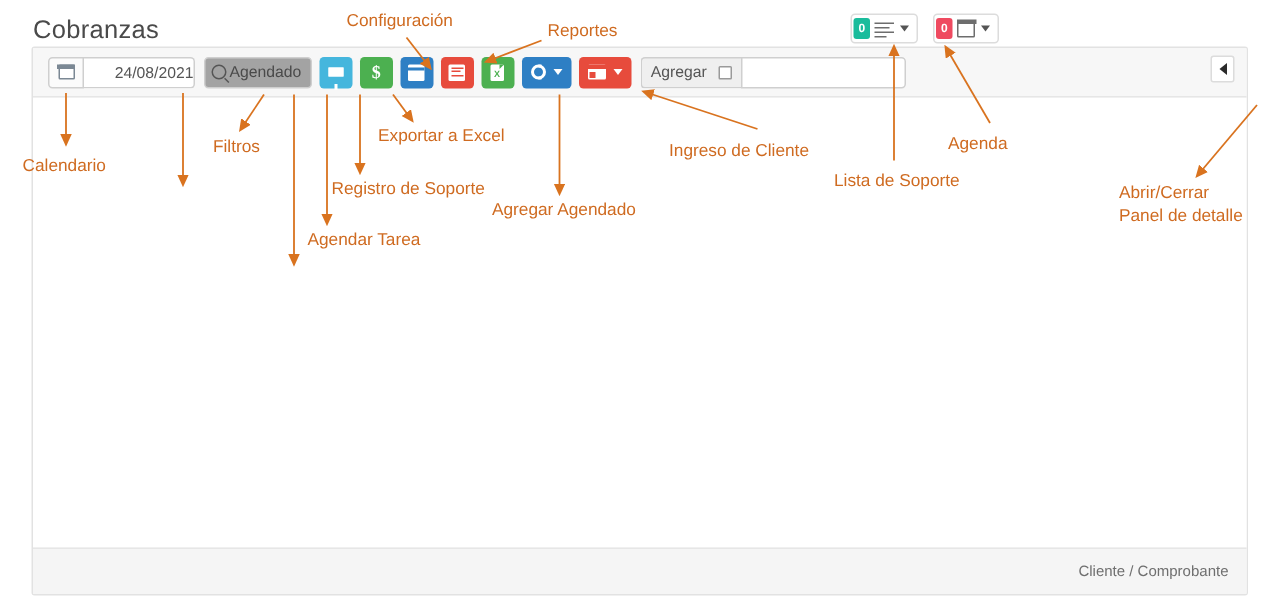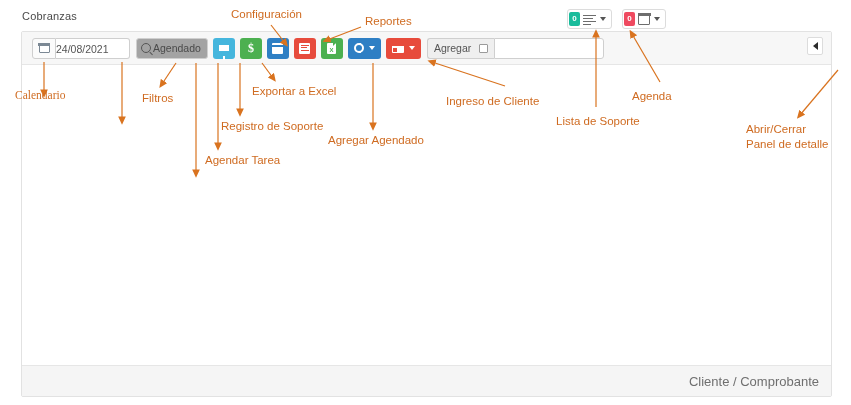--- a/index.html
+++ b/index.html
@@ -14,21 +14,21 @@
     position: relative;
     overflow: hidden;
     color: #333;
   }
 
   
   #page-title {
     position: absolute;
     left: 22px;
     top: 10px;
-    font-size: 11px;
+    font-size: 17px;
     color: #4a4a4a;
     font-weight: 400;
     letter-spacing: .2px;
   }
 
   
   #topright {
     position: absolute;
     right: 185px;
     top: 9px;
@@ -147,21 +147,21 @@
     height:3px; background:#7b8894;
   }
   .tb-date {
     width: 74px; height: 21px;
     border: 1px solid #cfcfcf;
     border-left: none;
     border-radius: 0 3px 3px 0;
     background: #fff;
     font-size: 10.5px;
     color: #555;
-    text-align: left;
+    text-align: right;
     line-height: 21px;
     box-sizing: border-box;
   }
   .tb-search {
     height: 21px;
     margin-left: 6px;
     border: 1px solid #cfcfcf;
     border-radius: 3px;
     background: #a3a3a3;
     display: flex; align-items: center;
@@ -363,21 +363,21 @@
   }
   #card-footer {
     height: 31px;
     background: #f5f5f5;
     border-top: 1px solid #e6e6e6;
     display: flex;
     align-items: center;
     justify-content: flex-end;
     padding-right: 12px;
     box-sizing: border-box;
-    font-size: 13px;
+    font-size: 10px;
     color: #6f6f6f;
   }
 
   
   #annotations {
     position: absolute;
     left: 0; top: 0;
     width: 851px; height: 405px;
     pointer-events: none;
   }
@@ -522,21 +522,21 @@
 
       <path d="M596,107 L596,34"></path>
 
       <path d="M660,82 L632,34"></path>
 
       <path d="M838,70 L800,115"></path>
     </g>
   </svg>
 <div class="ann" style="left: 231px; top: 7px;">Configuración</div>
     <div class="ann" style="left: 365px; top: 14px;">Reportes</div>
-    <div class="ann" style="left: 15px; top: 88px; font-family: Liberation Serif, serif;">Calendario</div>
+    <div class="ann" style="left: 15px; top: 104px;">Calendario</div>
     <div class="ann" style="left: 142px; top: 91px;">Filtros</div>
     <div class="ann" style="left: 205px; top: 153px;">Agendar Tarea</div>
     <div class="ann" style="left: 221px; top: 119px;">Registro de Soporte</div>
     <div class="ann" style="left: 252px; top: 84px;">Exportar a Excel</div>
     <div class="ann" style="left: 328px; top: 133px;">Agregar Agendado</div>
     <div class="ann" style="left: 446px; top: 94px;">Ingreso de Cliente</div>
     <div class="ann" style="left: 556px; top: 114px;">Lista de Soporte</div>
     <div class="ann" style="left: 632px; top: 89px;">Agenda</div>
     <div class="ann" style="left: 746px; top: 122px;">Abrir/Cerrar
 Panel de detalle</div>

